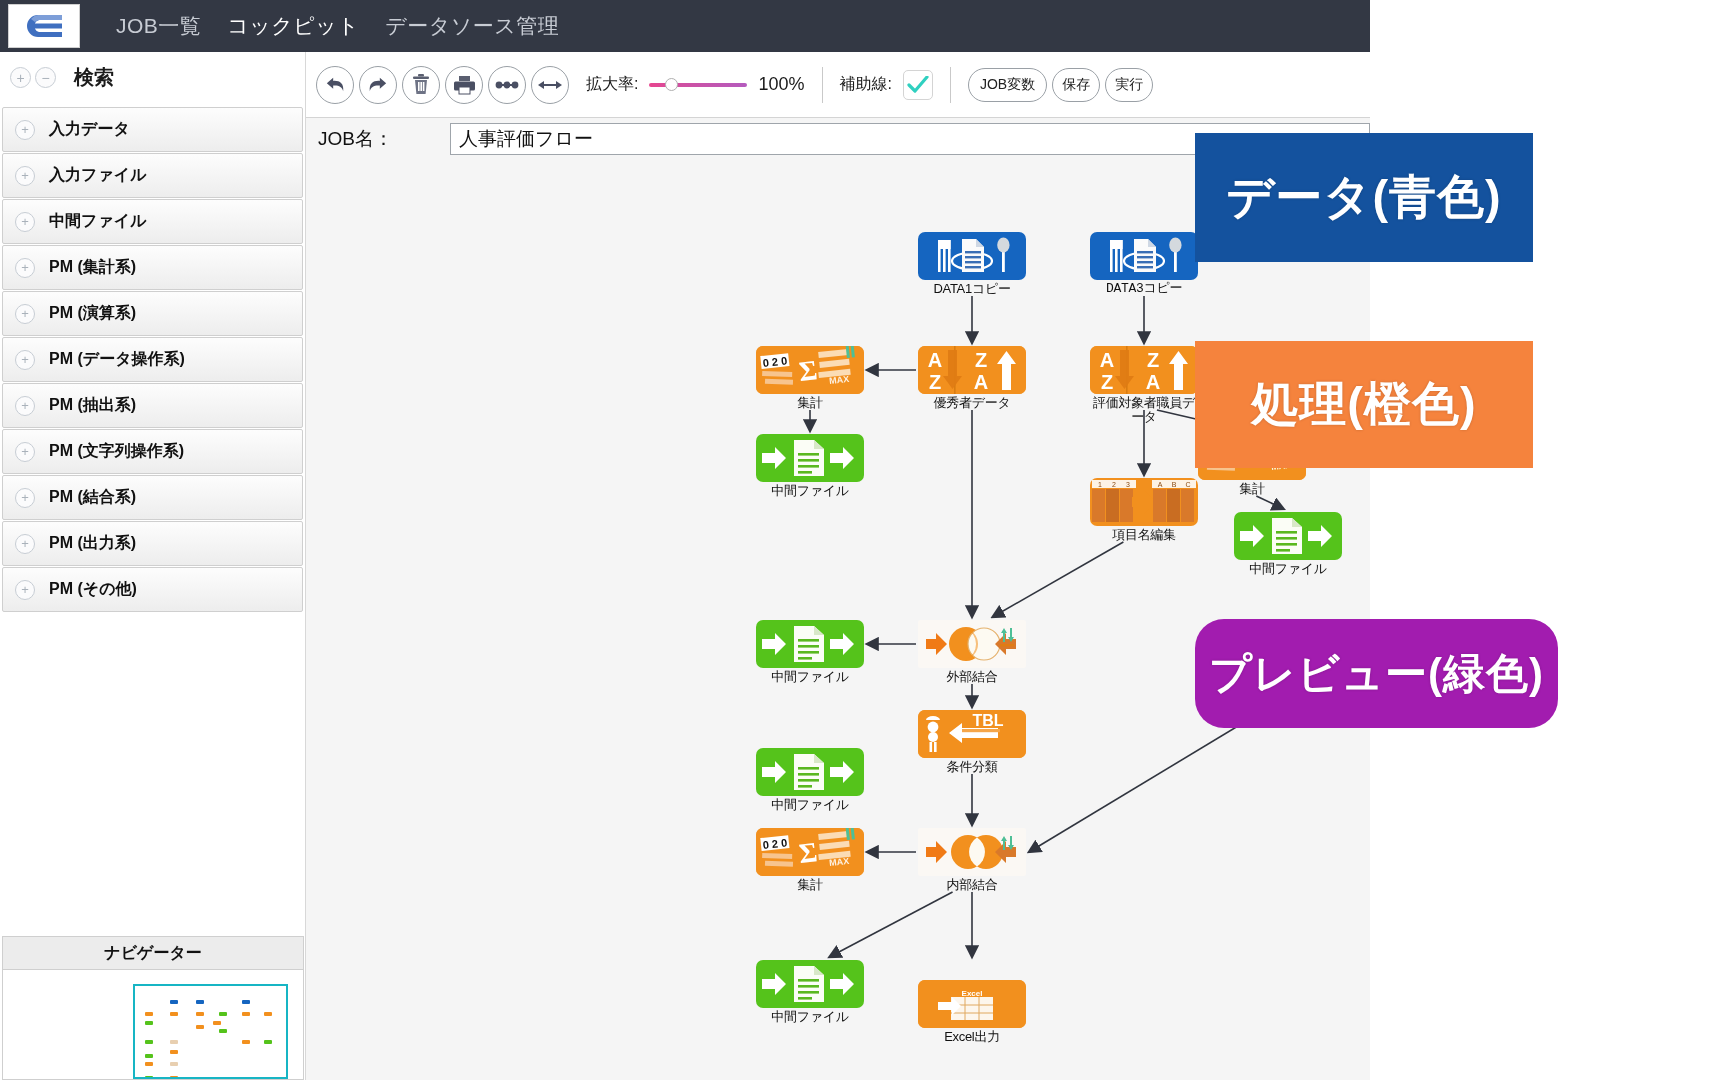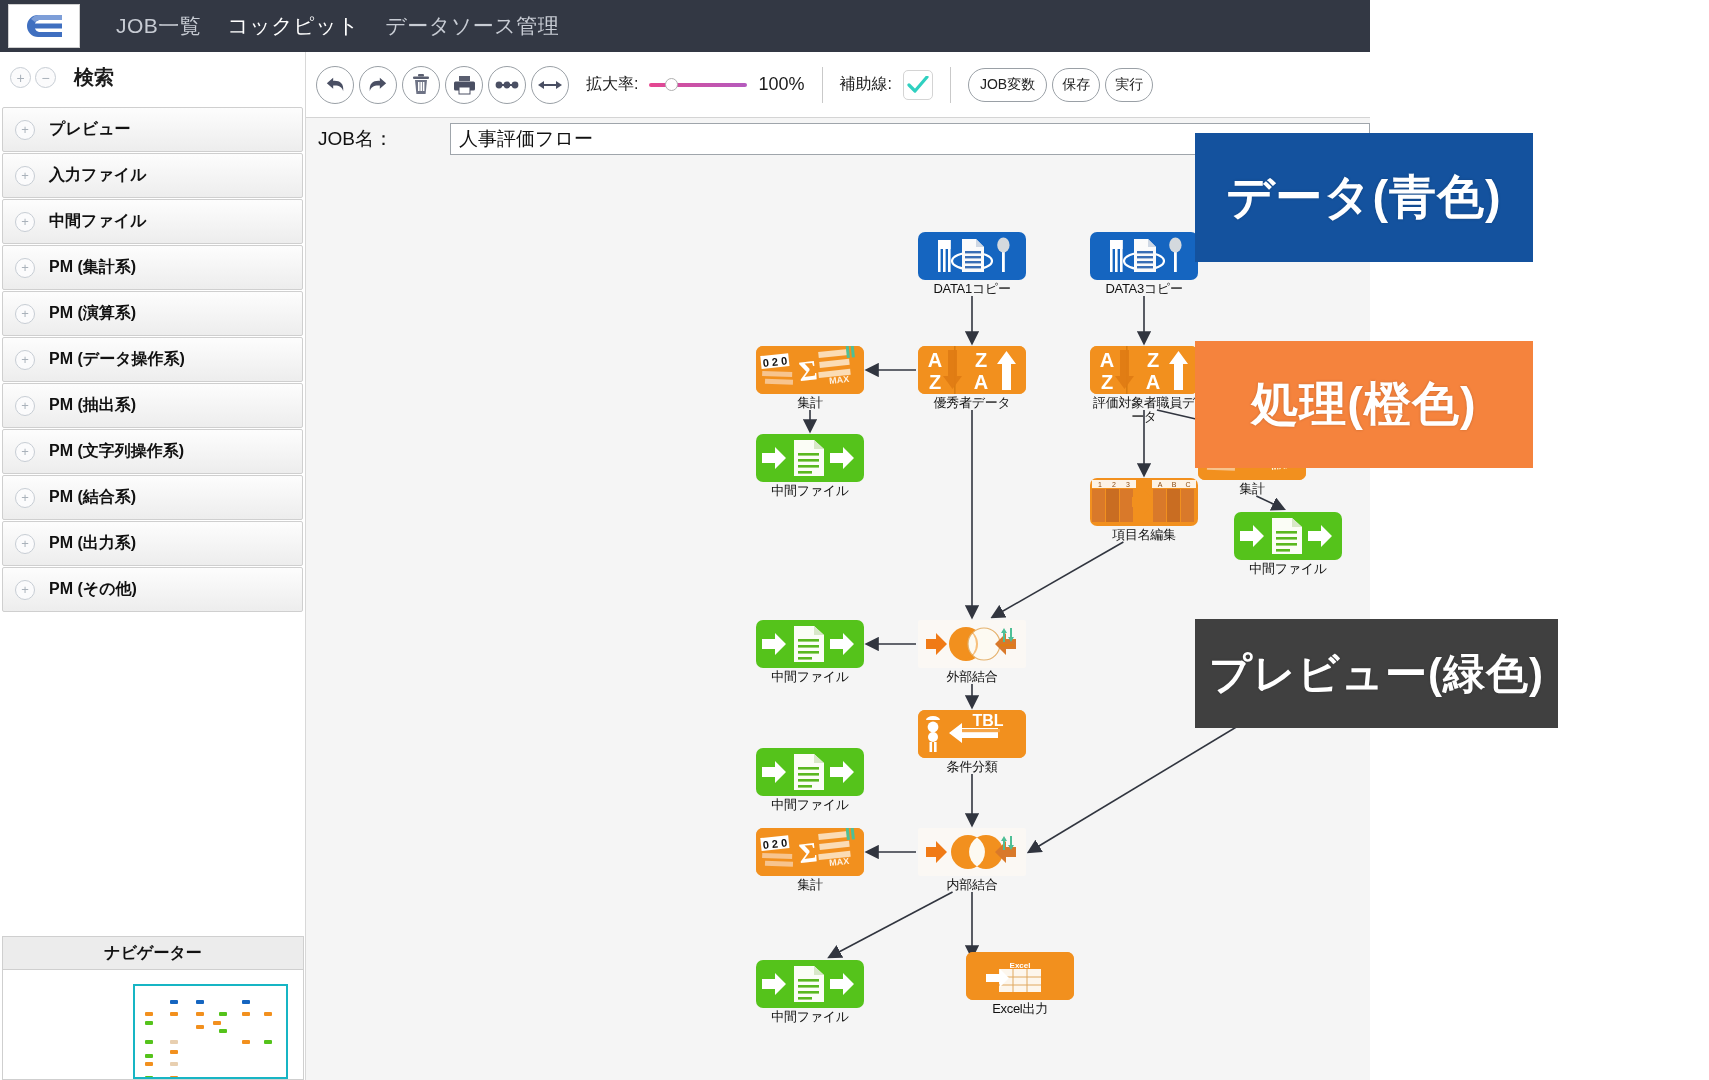--- a/index.html
+++ b/index.html
@@ -153,21 +153,21 @@
   .ico { width:100%; height:100%; display:block; }
 
   
   .legend {
     position:absolute; display:flex; align-items:center; justify-content:center;
     color:#ffffff; font-weight:bold; letter-spacing:1px;
     text-shadow:0 0 3px rgba(0,0,0,0.18);
   }
   #legend-data   { left:1195px; top:133px; width:338px; height:129px; background:#14529e; font-size:47px; }
   #legend-proc   { left:1195px; top:341px; width:338px; height:127px; background:#f5833d; font-size:47px; }
-  #legend-prev   { left:1195px; top:619px; width:363px; height:109px; background:#404040; font-size:42px; }
+  #legend-prev   { left:1195px; top:619px; width:363px; height:109px; background:#a21caf; font-size:42px;border-radius:29px; }
 
   .rightfill { position:absolute; left:1370px; top:52px; width:339px; height:1028px; background:#ffffff; }
   .rightfill2 { position:absolute; left:1370px; top:0px; width:339px; height:52px; background:#ffffff; }
 </style>
 </head>
 <body>
 
 <div id="app">
 
   <div class="topbar">
@@ -188,21 +188,21 @@
 
   <div class="sidebar">
     <div class="search-head">
       <div class="pm-circle">+</div>
       <div class="pm-circle">−</div>
       <div class="search-label">検索</div>
     </div>
     <div class="cat-list">
         <div class="cat-item">
           <div class="pm-circle">+</div>
-          <div class="cat-label">プレビュー</div>
+          <div class="cat-label">入力データ</div>
         </div>
         <div class="cat-item">
           <div class="pm-circle">+</div>
           <div class="cat-label">入力ファイル</div>
         </div>
         <div class="cat-item">
           <div class="pm-circle">+</div>
           <div class="cat-label">中間ファイル</div>
         </div>
         <div class="cat-item">
@@ -388,21 +388,21 @@
             <rect x="47" y="29" width="16" height="2.4"></rect>
                     <rect x="47" y="34" width="16" height="2.4"></rect>
           </g>
           <rect x="84" y="19" width="2.8" height="21"></rect>
           <ellipse cx="85.4" cy="13" rx="6.2" ry="7.6" fill="#d4d9de"></ellipse>
         </g>
       </svg>
             </div>
             <div class="cap">DATA1コピー</div>
           </div>
-          <div class="node" style="left: 784px; top: 72px;">
+          <div class="node" style="left: 784px; top: 72px; font-family: Liberation Mono, monospace;">
             <div class="chip blue">
       <svg class="ico" viewBox="0 0 108 48">
         <g fill="#ffffff">
           <rect x="20" y="8" width="2.6" height="32"></rect>
                   <rect x="25" y="8" width="2.6" height="32"></rect>
           <rect x="30" y="8" width="2.6" height="32"></rect>
                   <rect x="20" y="8" width="12.6" height="9"></rect>
           <ellipse cx="54" cy="29" rx="20" ry="8.5" fill="none" stroke="#ffffff" stroke-width="2.2"></ellipse>
           <path d="M44 7 h14 l8 8 v25 h-22 z" fill="#fbfbfb"></path>
           <path d="M58 7 v8 h8 z" fill="#cfd8e4"></path>
@@ -720,21 +720,21 @@
                     <rect x="42" y="25" width="21" height="2.6"></rect>
             <rect x="42" y="31" width="21" height="2.6"></rect>
                     <rect x="42" y="37" width="14" height="2.6"></rect>
           </g>
           <path d="M74 19 h13 v-6 l11 11 l-11 11 v-6 h-13 z"></path>
         </g>
       </svg>
             </div>
             <div class="cap">中間ファイル</div>
           </div>
-          <div class="node" style="left: 612px; top: 792px; margin-left: 48px;">
+          <div class="node" style="left: 612px; top: 820px;">
             <div class="chip orange">
       <svg class="ico" viewBox="0 0 108 48">
         <rect x="0" y="0" width="108" height="48" rx="5" fill="#f2901e"></rect>
         <rect x="33" y="9" width="42" height="31" fill="#fdf6ec"></rect>
         <rect x="33" y="9" width="42" height="8" fill="#f2901e"></rect>
         <text x="54" y="16" font-family="Liberation Sans, sans-serif" font-size="8" font-weight="bold" fill="#ffffff" text-anchor="middle">Excel</text>
         <g stroke="#e0a85f" stroke-width="1">
           <line x1="47" y1="17" x2="47" y2="40"></line>
                   <line x1="61" y1="17" x2="61" y2="40"></line>
           <line x1="33" y1="25" x2="75" y2="25"></line>

